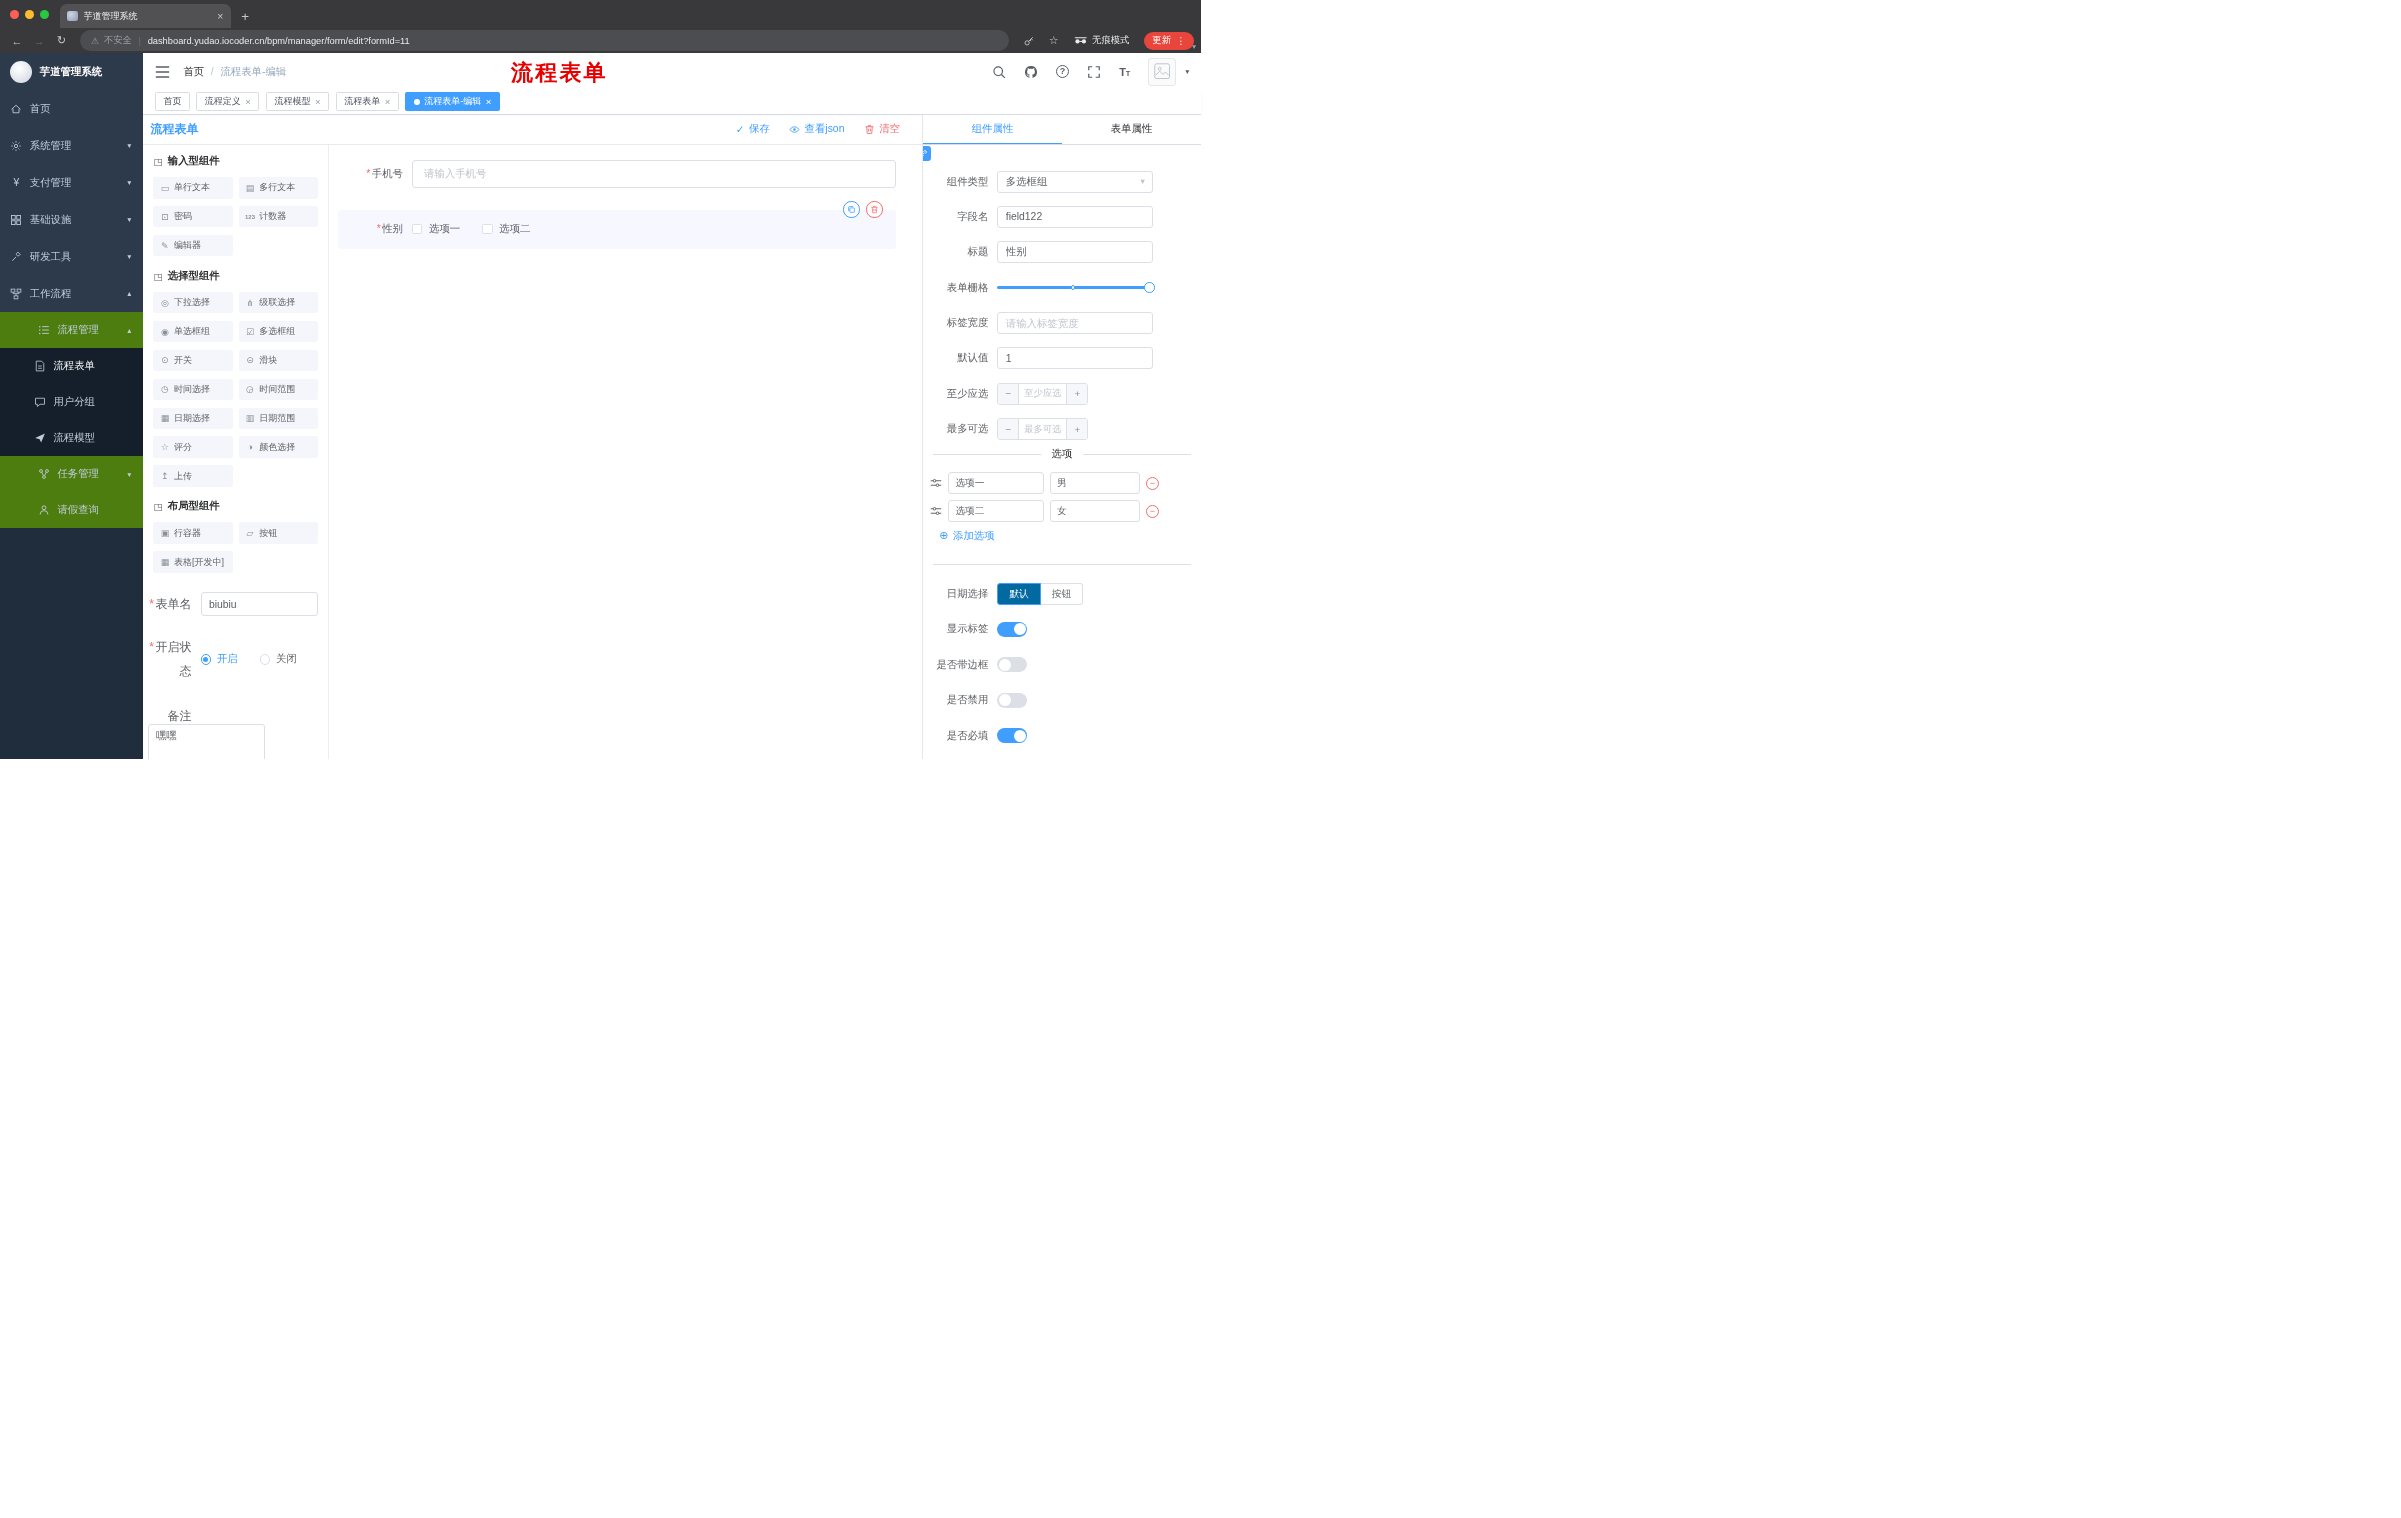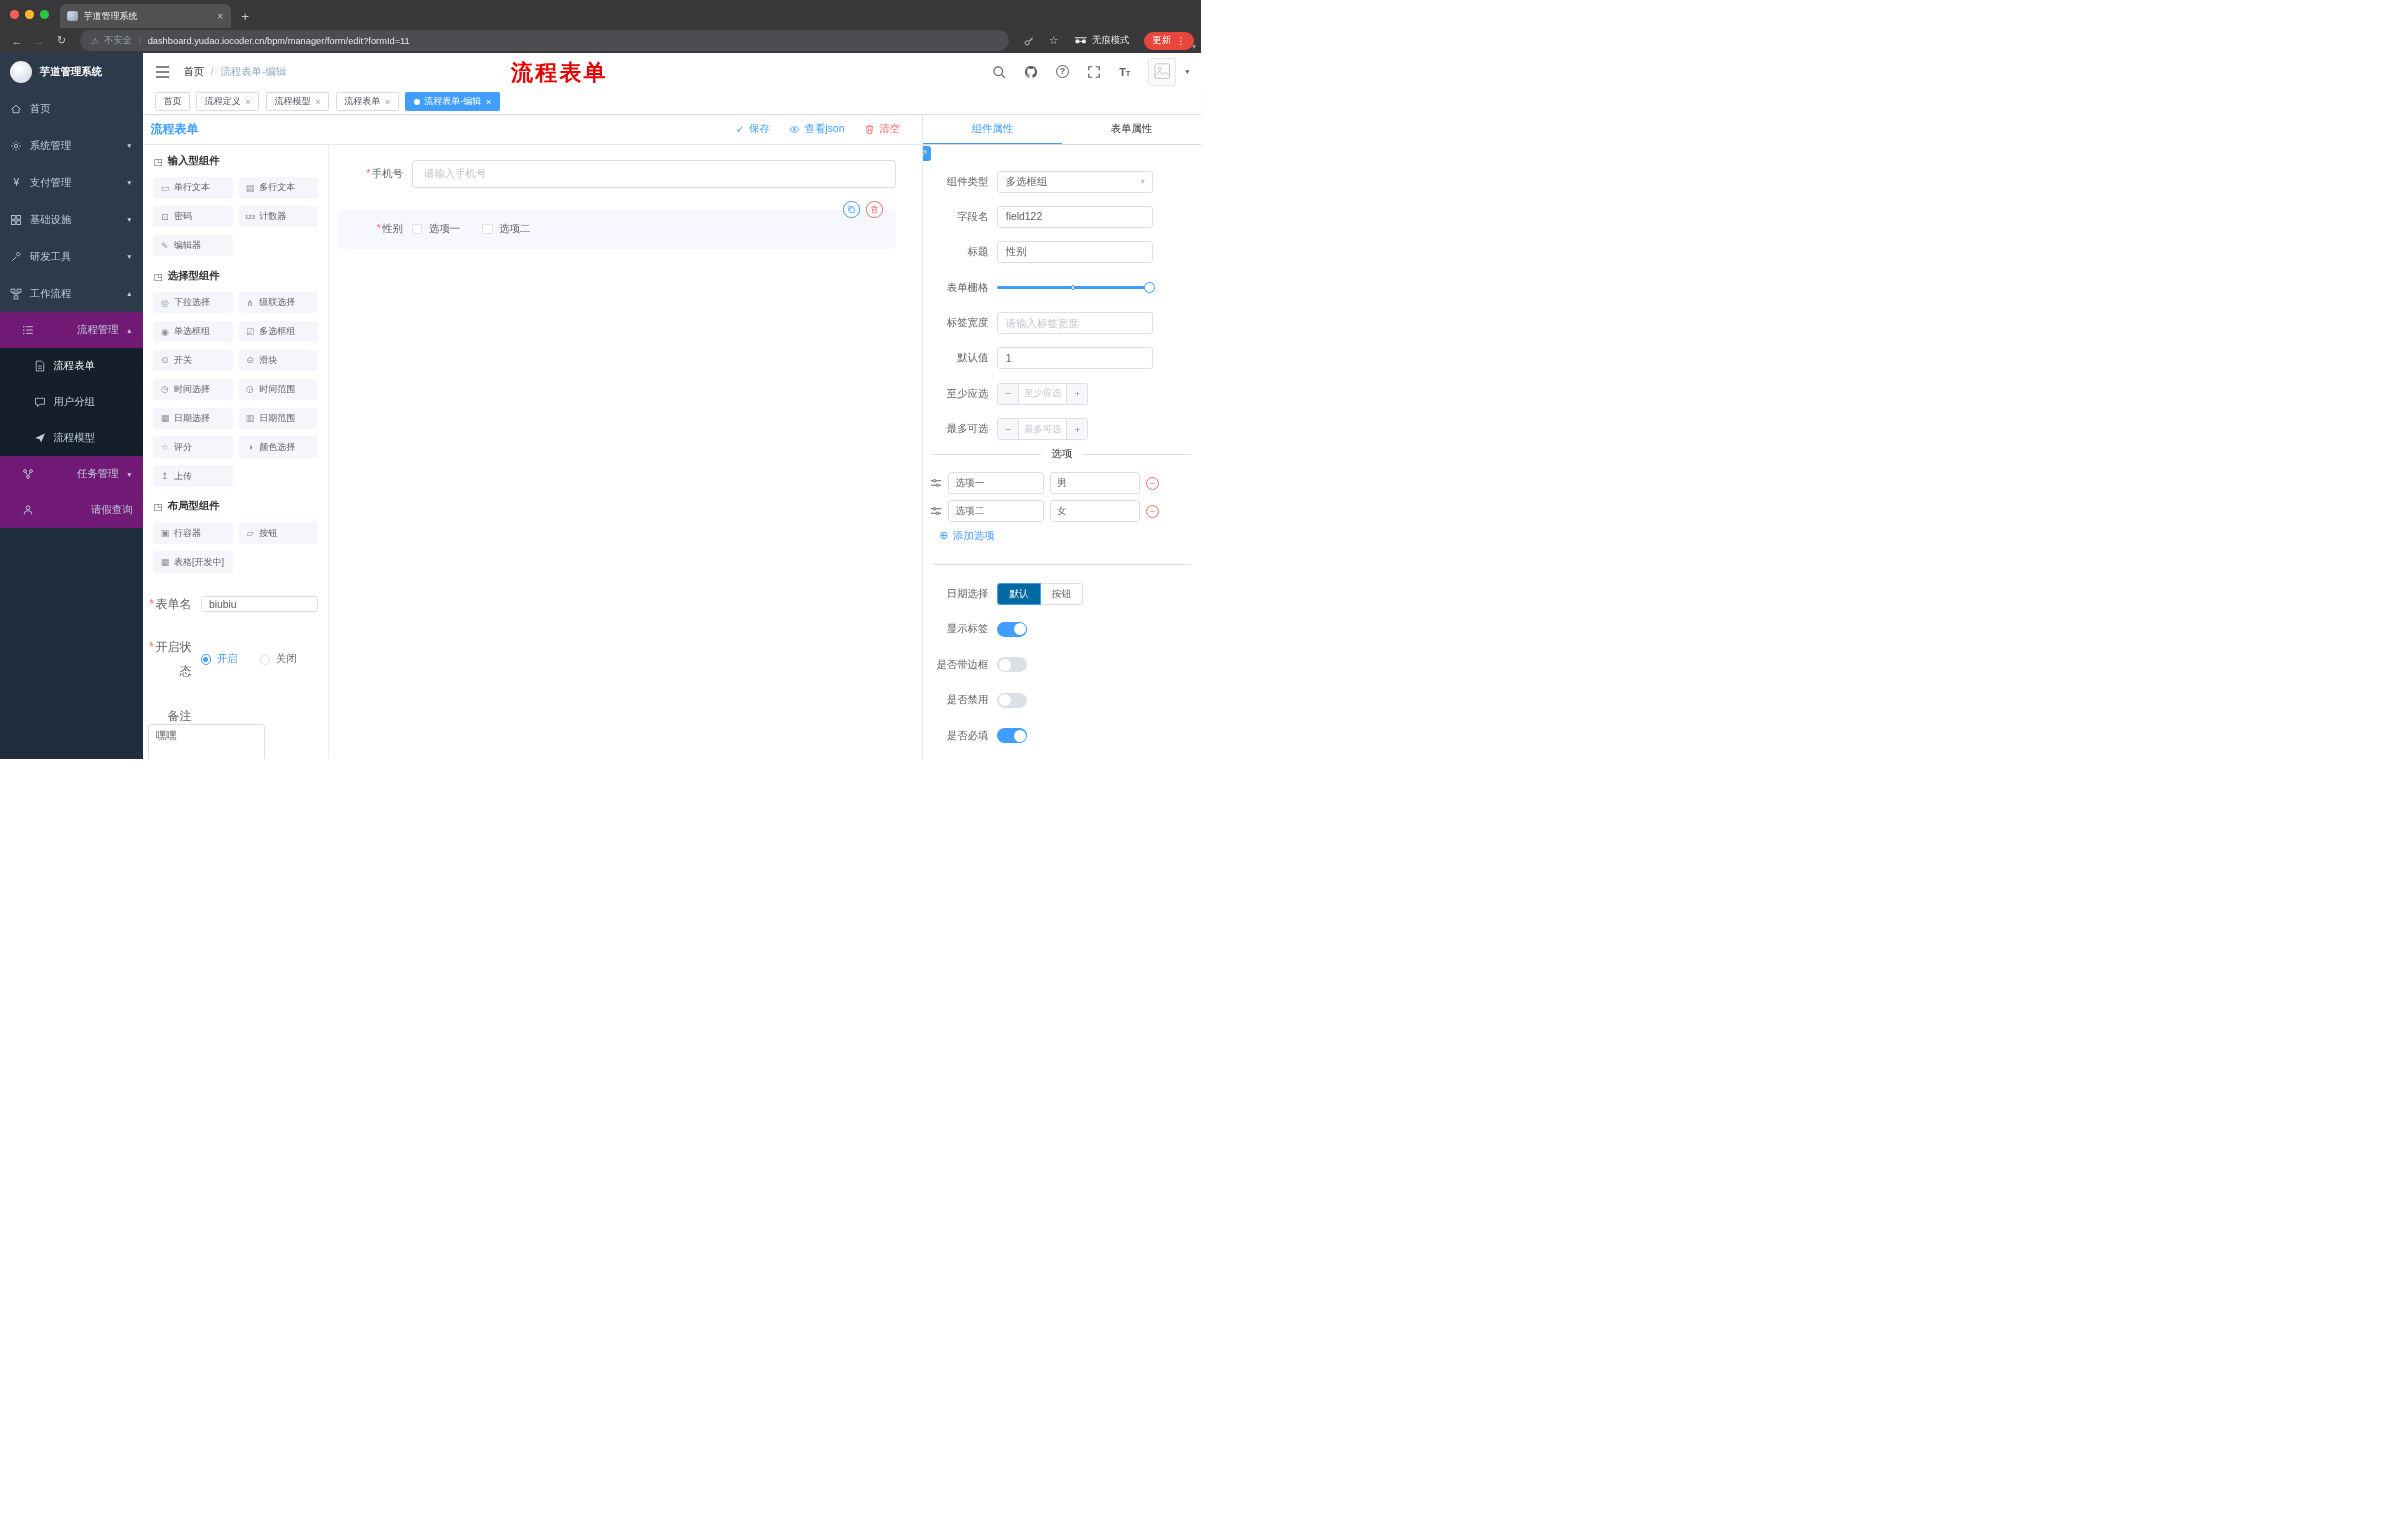--- a/index.html
+++ b/index.html
@@ -36,21 +36,21 @@
   
   .sidebar { width:143px; background:#1f2d3d; color:#bfcbd9; flex:none; display:flex; flex-direction:column; overflow:hidden; }
   .logo-row { height:37px; background:#2d3a4b; display:flex; align-items:center; gap:7.4px; padding:0 10.4px; flex:none; }
   .logo-avatar { width:22px; height:22px; border-radius:50%; background:radial-gradient(circle at 40% 35%,#fff,#cdd4dd); flex:none; }
   .logo-title { color:#fff; font-weight:bold; font-size:10.4px; white-space:nowrap; }
   .sn { height:37px; display:flex; align-items:center; gap:7.4px; padding:0 10.4px; font-size:10.4px; cursor:pointer; white-space:nowrap; }
   .sn .s-ico { width:12px; height:12px; flex:none; color:#bfcbd9; font-size:10.4px; line-height:12px; text-align:center; }
   .sn .s-label { flex:1; }
   .sn .chev { font-size:6.7px; color:#bfcbd9; }
   .lv1 { background:#2d3a4b; }
-  .lv2 { background:#701a75; padding-left:22px; height:36px;text-align:right; }
+  .lv2 { background:#4d7c0f; padding-left:38px; height:36px; }
   .lv3 { background:#141f2b; padding-left:34px; height:36px; }
   .lv3.active .s-label { color:#f4f4f5; }
   .side-filler { flex:1; background:#1f2d3d; }
 
   
   .main { flex:1; display:flex; flex-direction:column; min-width:0; }
   .app-header { height:37px; background:#fff; display:flex; align-items:center; padding:0 10.4px 0 12px; flex:none; }
   .hamburger { width:15px; height:12px; color:#5a5e66; cursor:pointer; margin-right:13.4px; }
   .breadcrumb { display:flex; align-items:center; gap:6.7px; font-size:10.4px; }
   .bc-home { color:#303133; cursor:pointer; }
@@ -93,21 +93,21 @@
   .sec-h .cube { color:#606266; font-size:9.7px; font-weight:normal; }
   .tile-grid { display:grid; grid-template-columns:1fr 1fr; gap:7.4px 6px; padding:7.4px 10.4px 3px; }
   .tile { display:flex; align-items:center; gap:3.7px; height:21.5px; background:#f4f6fc; border-radius:2.2px; padding:0 1.5px 0 6px; font-size:9px; color:#606266; cursor:move; }
   .tile .t-ico { color:#8a8f99; font-size:9px; width:11px; text-align:center; flex:none; }
   .tile .t-ico.t123 { font-size:6px; letter-spacing:0; font-weight:bold; }
   .pal-form { padding:16.3px 7.4px 15px 4.5px; }
   .pf-row { display:flex; margin-bottom:19.3px; align-items:center; }
   .pf-row.top { align-items:flex-start;flex-direction:column; }
   .pf-label { width:53px; flex:none; text-align:right; padding-right:9px; color:#606266; font-size:12px; line-height:24px; }
   .req { color:#f56c6c; margin-right:1.5px; }
-  .pf-input { width:117px; height:16px; border:0.7px solid #dcdfe6; border-radius:3px; padding:0 7.4px; font-size:10.4px; color:#606266; outline:none; }
+  .pf-input { width:117px; height:24px; border:0.7px solid #dcdfe6; border-radius:3px; padding:0 7.4px; font-size:10.4px; color:#606266; outline:none; }
   input::placeholder, textarea::placeholder { color:#c0c4cc; }
   .pf-ta { width:117px; height:45px; border:0.7px solid #dcdfe6; border-radius:3px; padding:4.5px 7.4px; font-size:10.4px; color:#606266; resize:none; outline:none; font-family:inherit; }
   .radios { display:flex; align-items:center; gap:22px; height:24px; }
   .rd { display:flex; align-items:center; gap:6px; cursor:pointer; color:#606266; }
   .rd .ring { width:10.4px; height:10.4px; border-radius:50%; border:0.7px solid #dcdfe6; background:#fff; display:flex; align-items:center; justify-content:center; }
   .rd.sel .ring { border-color:#409eff; }
   .rd.sel .ring i { width:5.2px; height:5.2px; border-radius:50%; background:#409eff; }
   .rd.sel { color:#409eff; }
 
   

